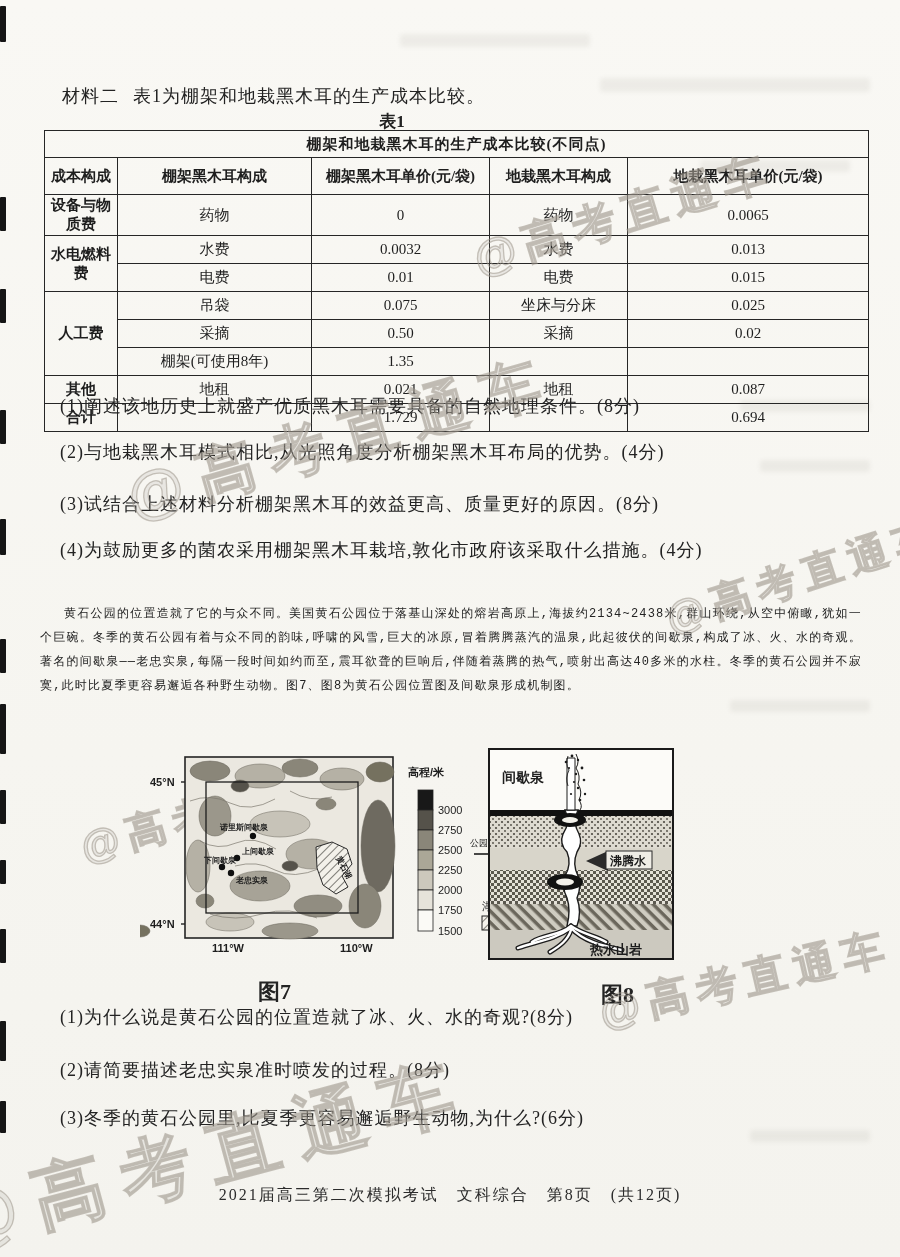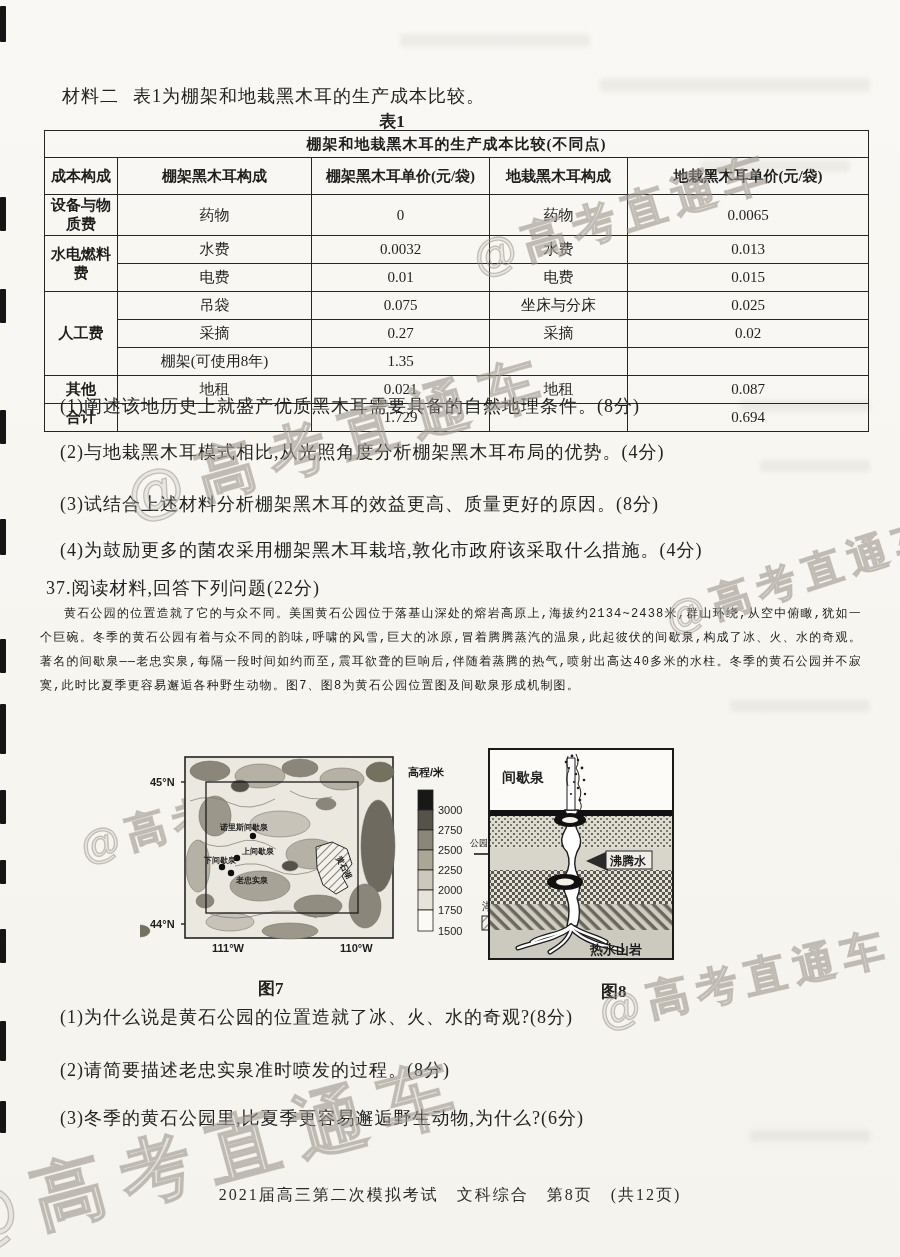--- a/index.html
+++ b/index.html
@@ -19,21 +19,21 @@
   .question{font-size:18px; letter-spacing:1px; white-space:nowrap;}
   .q36-1{left:60px; top:394px;}
   .q36-2{left:60px; top:440px;}
   .q36-3{left:60px; top:492px;}
   .q36-4{left:60px; top:538px;}
   .q37intro{left:46px; top:576px; font-size:18px; letter-spacing:1px;}
   .passage{
     left:40px; top:602px; width:822px; font-size:12px; line-height:24px;
     text-align:justify; text-indent:2em; letter-spacing:1.2px;font-family:Liberation Mono, monospace;
   }
-  .figcap{font-size:17px; font-weight:600;}
+  .figcap{font-size:22px; font-weight:600;}
   .cap7{left:258px; top:977px;}
   .cap8{left:573px; top:980px;margin-left:28px;}
   .q37-1{left:60px; top:1005px;}
   .q37-2{left:60px; top:1058px;}
   .q37-3{left:60px; top:1106px;}
   .footer{left:0; top:1185px; width:900px; text-align:center; font-size:16px; letter-spacing:2px; color:#2c2c2c;}
   
   .costtable{
     position:absolute; left:44px; top:130px; width:824px;
     border-collapse:collapse; table-layout:fixed;
@@ -148,21 +148,21 @@
     </tr>
     <tr class="t-row">
       <td class="lab" rowspan="3">人工费</td>
       <td>吊袋</td>
       <td>0.075</td>
       <td>坐床与分床</td>
       <td>0.025</td>
     </tr>
     <tr class="t-row">
       <td>采摘</td>
-      <td>0.27</td>
+      <td>0.50</td>
       <td>采摘</td>
       <td>0.02</td>
     </tr>
     <tr class="t-row">
       <td>棚架(可使用8年)</td>
       <td>1.35</td>
       <td></td>
       <td></td>
     </tr>
     <tr class="t-row">
@@ -180,21 +180,20 @@
       <td>0.694</td>
     </tr>
   </tbody>
     </table>
 
   <div class="abs question q36-1">(1)阐述该地历史上就盛产优质黑木耳需要具备的自然地理条件。(8分)</div>
   <div class="abs question q36-2">(2)与地栽黑木耳模式相比,从光照角度分析棚架黑木耳布局的优势。(4分)</div>
   <div class="abs question q36-3">(3)试结合上述材料分析棚架黑木耳的效益更高、质量更好的原因。(8分)</div>
   <div class="abs question q36-4">(4)为鼓励更多的菌农采用棚架黑木耳栽培,敦化市政府该采取什么措施。(4分)</div>
 
-  <div class="abs q37intro">37.阅读材料,回答下列问题(22分)</div>
   <div class="abs passage">黄石公园的位置造就了它的与众不同。美国黄石公园位于落基山深处的熔岩高原上,海拔约2134~2438米,群山环绕,从空中俯瞰,犹如一个巨碗。冬季的黄石公园有着与众不同的韵味,呼啸的风雪,巨大的冰原,冒着腾腾蒸汽的温泉,此起彼伏的间歇泉,构成了冰、火、水的奇观。著名的间歇泉——老忠实泉,每隔一段时间如约而至,震耳欲聋的巨响后,伴随着蒸腾的热气,喷射出高达40多米的水柱。冬季的黄石公园并不寂寞,此时比夏季更容易邂逅各种野生动物。图7、图8为黄石公园位置图及间歇泉形成机制图。</div>
 
   <div class="abs figwrap" style="left:140px;top:746px;width:380px;height:216px;">
     <svg width="380" height="216" viewBox="0 0 380 216">
       <defs>
         <pattern id="lakehatch" width="6" height="6" patternUnits="userSpaceOnUse" patternTransform="rotate(45)">
           <rect width="6" height="6" fill="#f3f1ea"></rect>
           <line x1="0" y1="0" x2="0" y2="6" stroke="#4a4a44" stroke-width="1.4"></line>
         </pattern>
       </defs>

